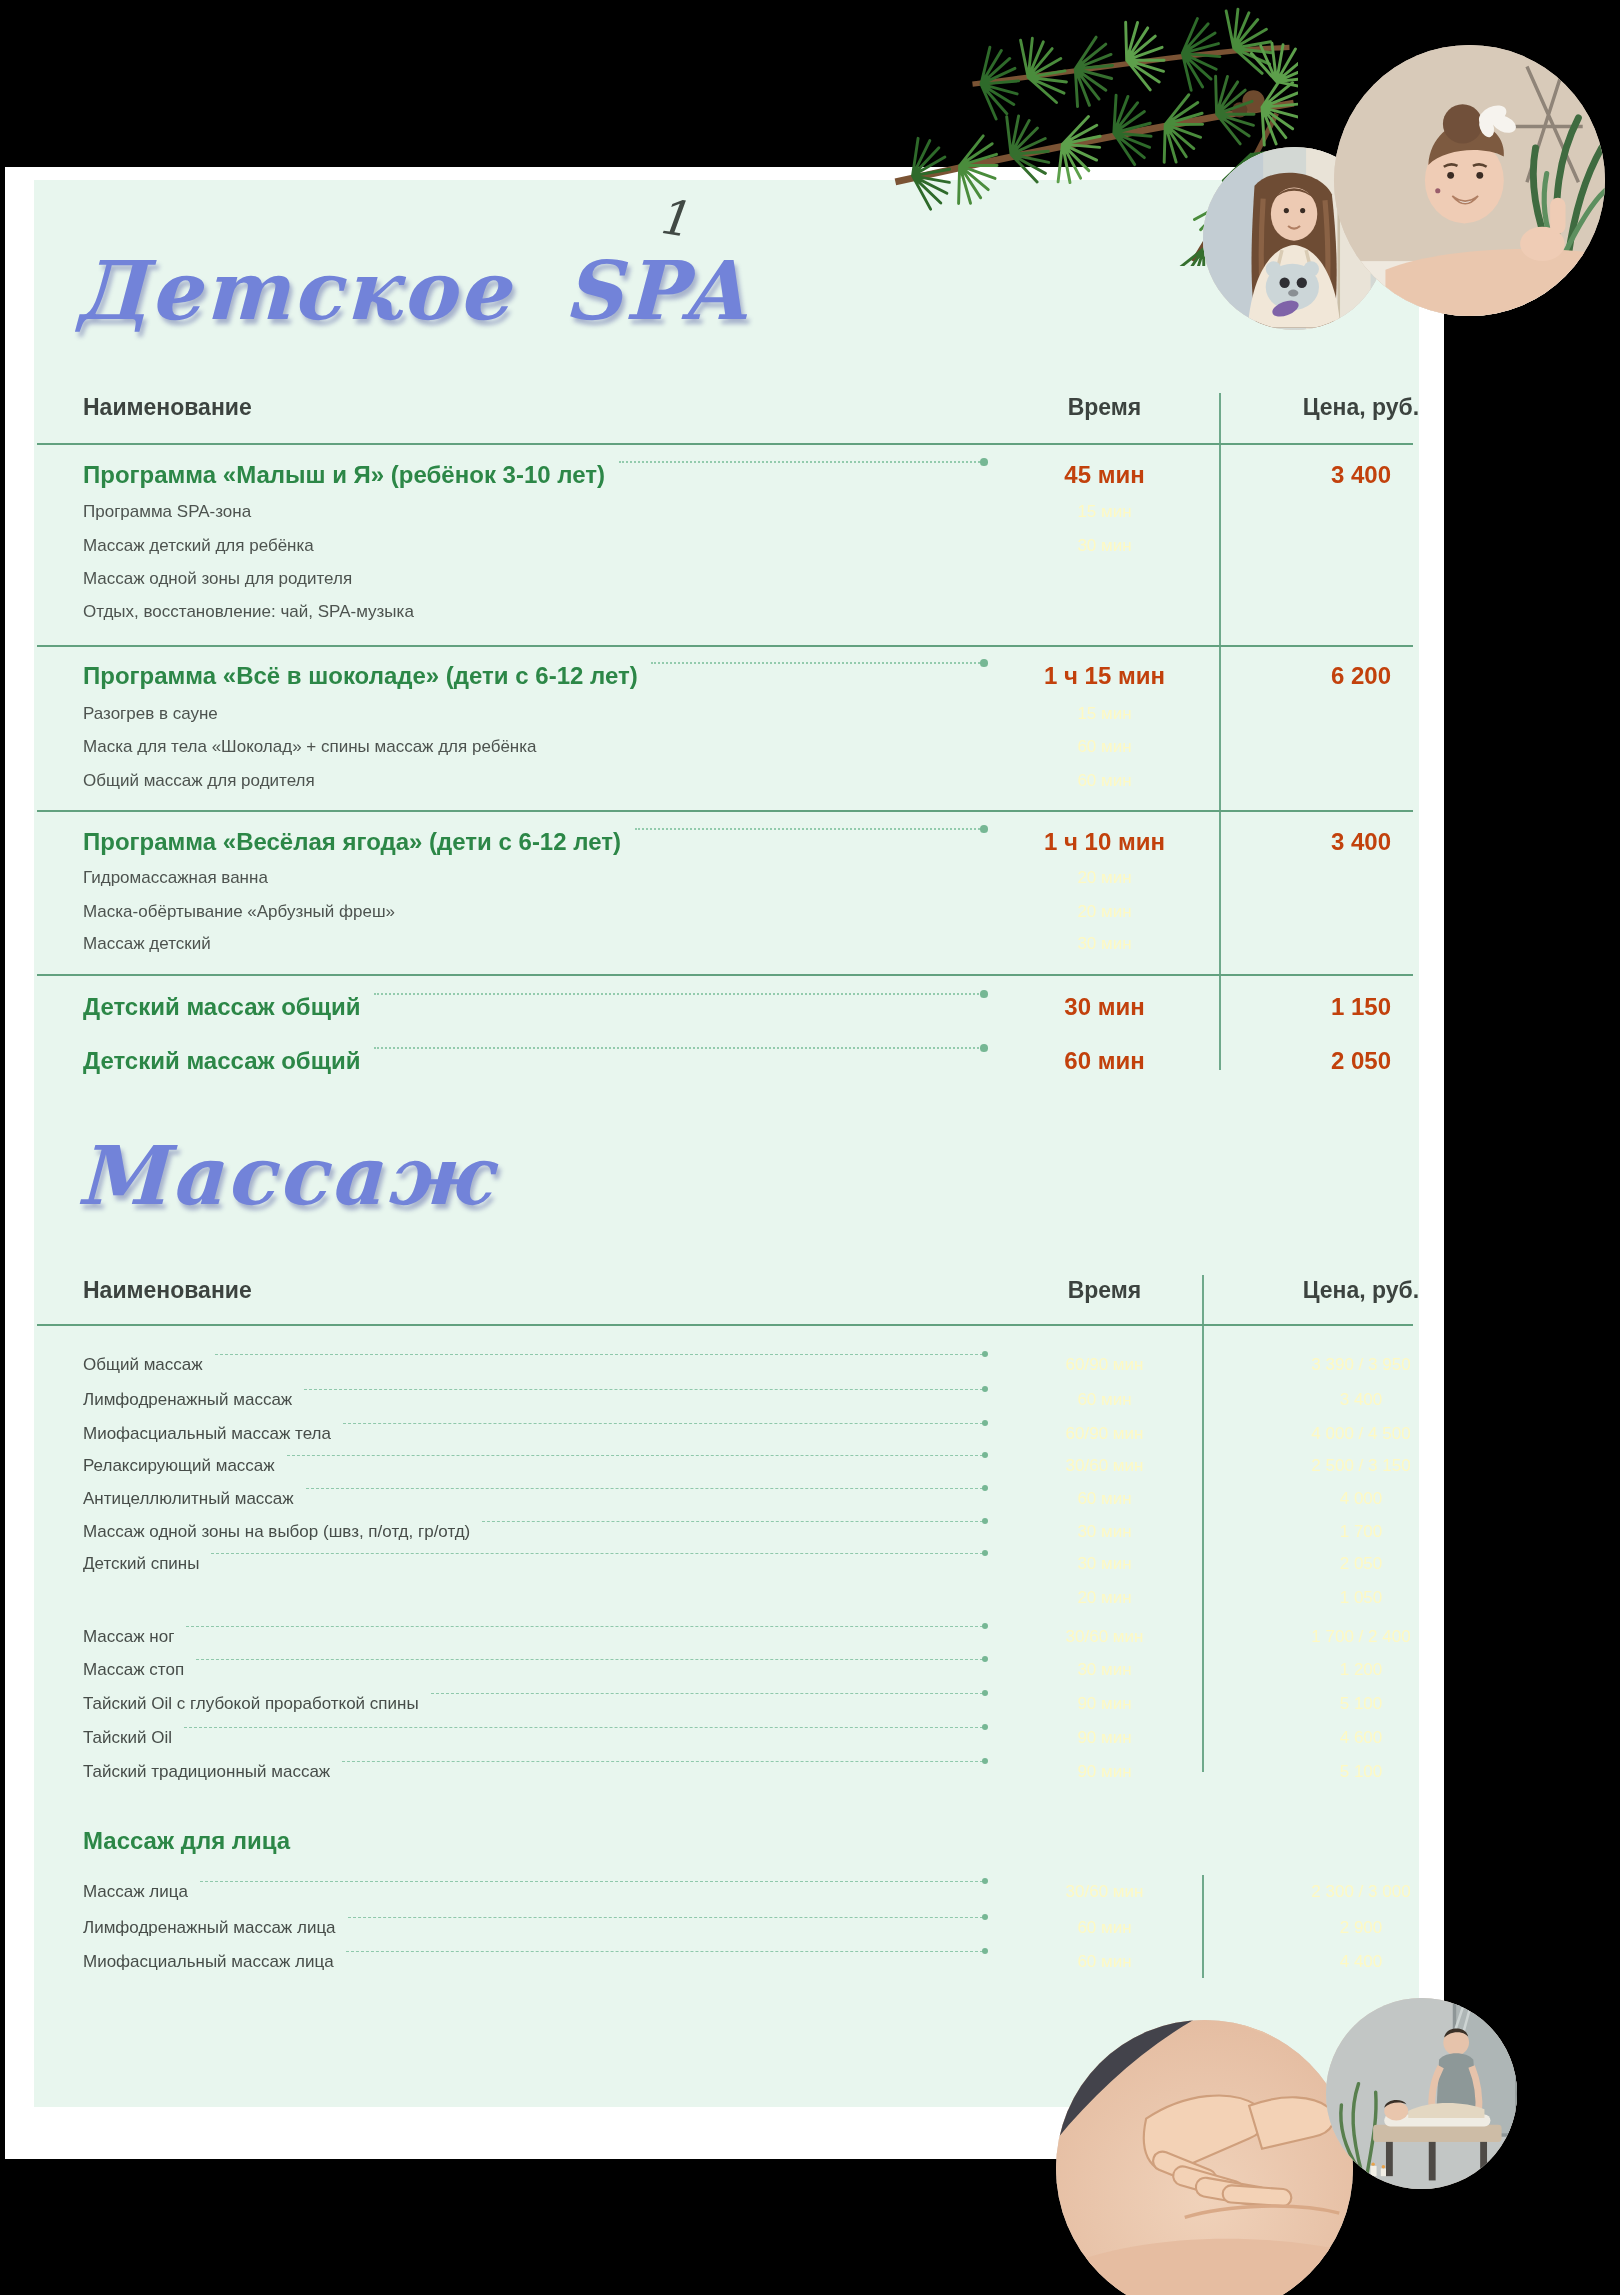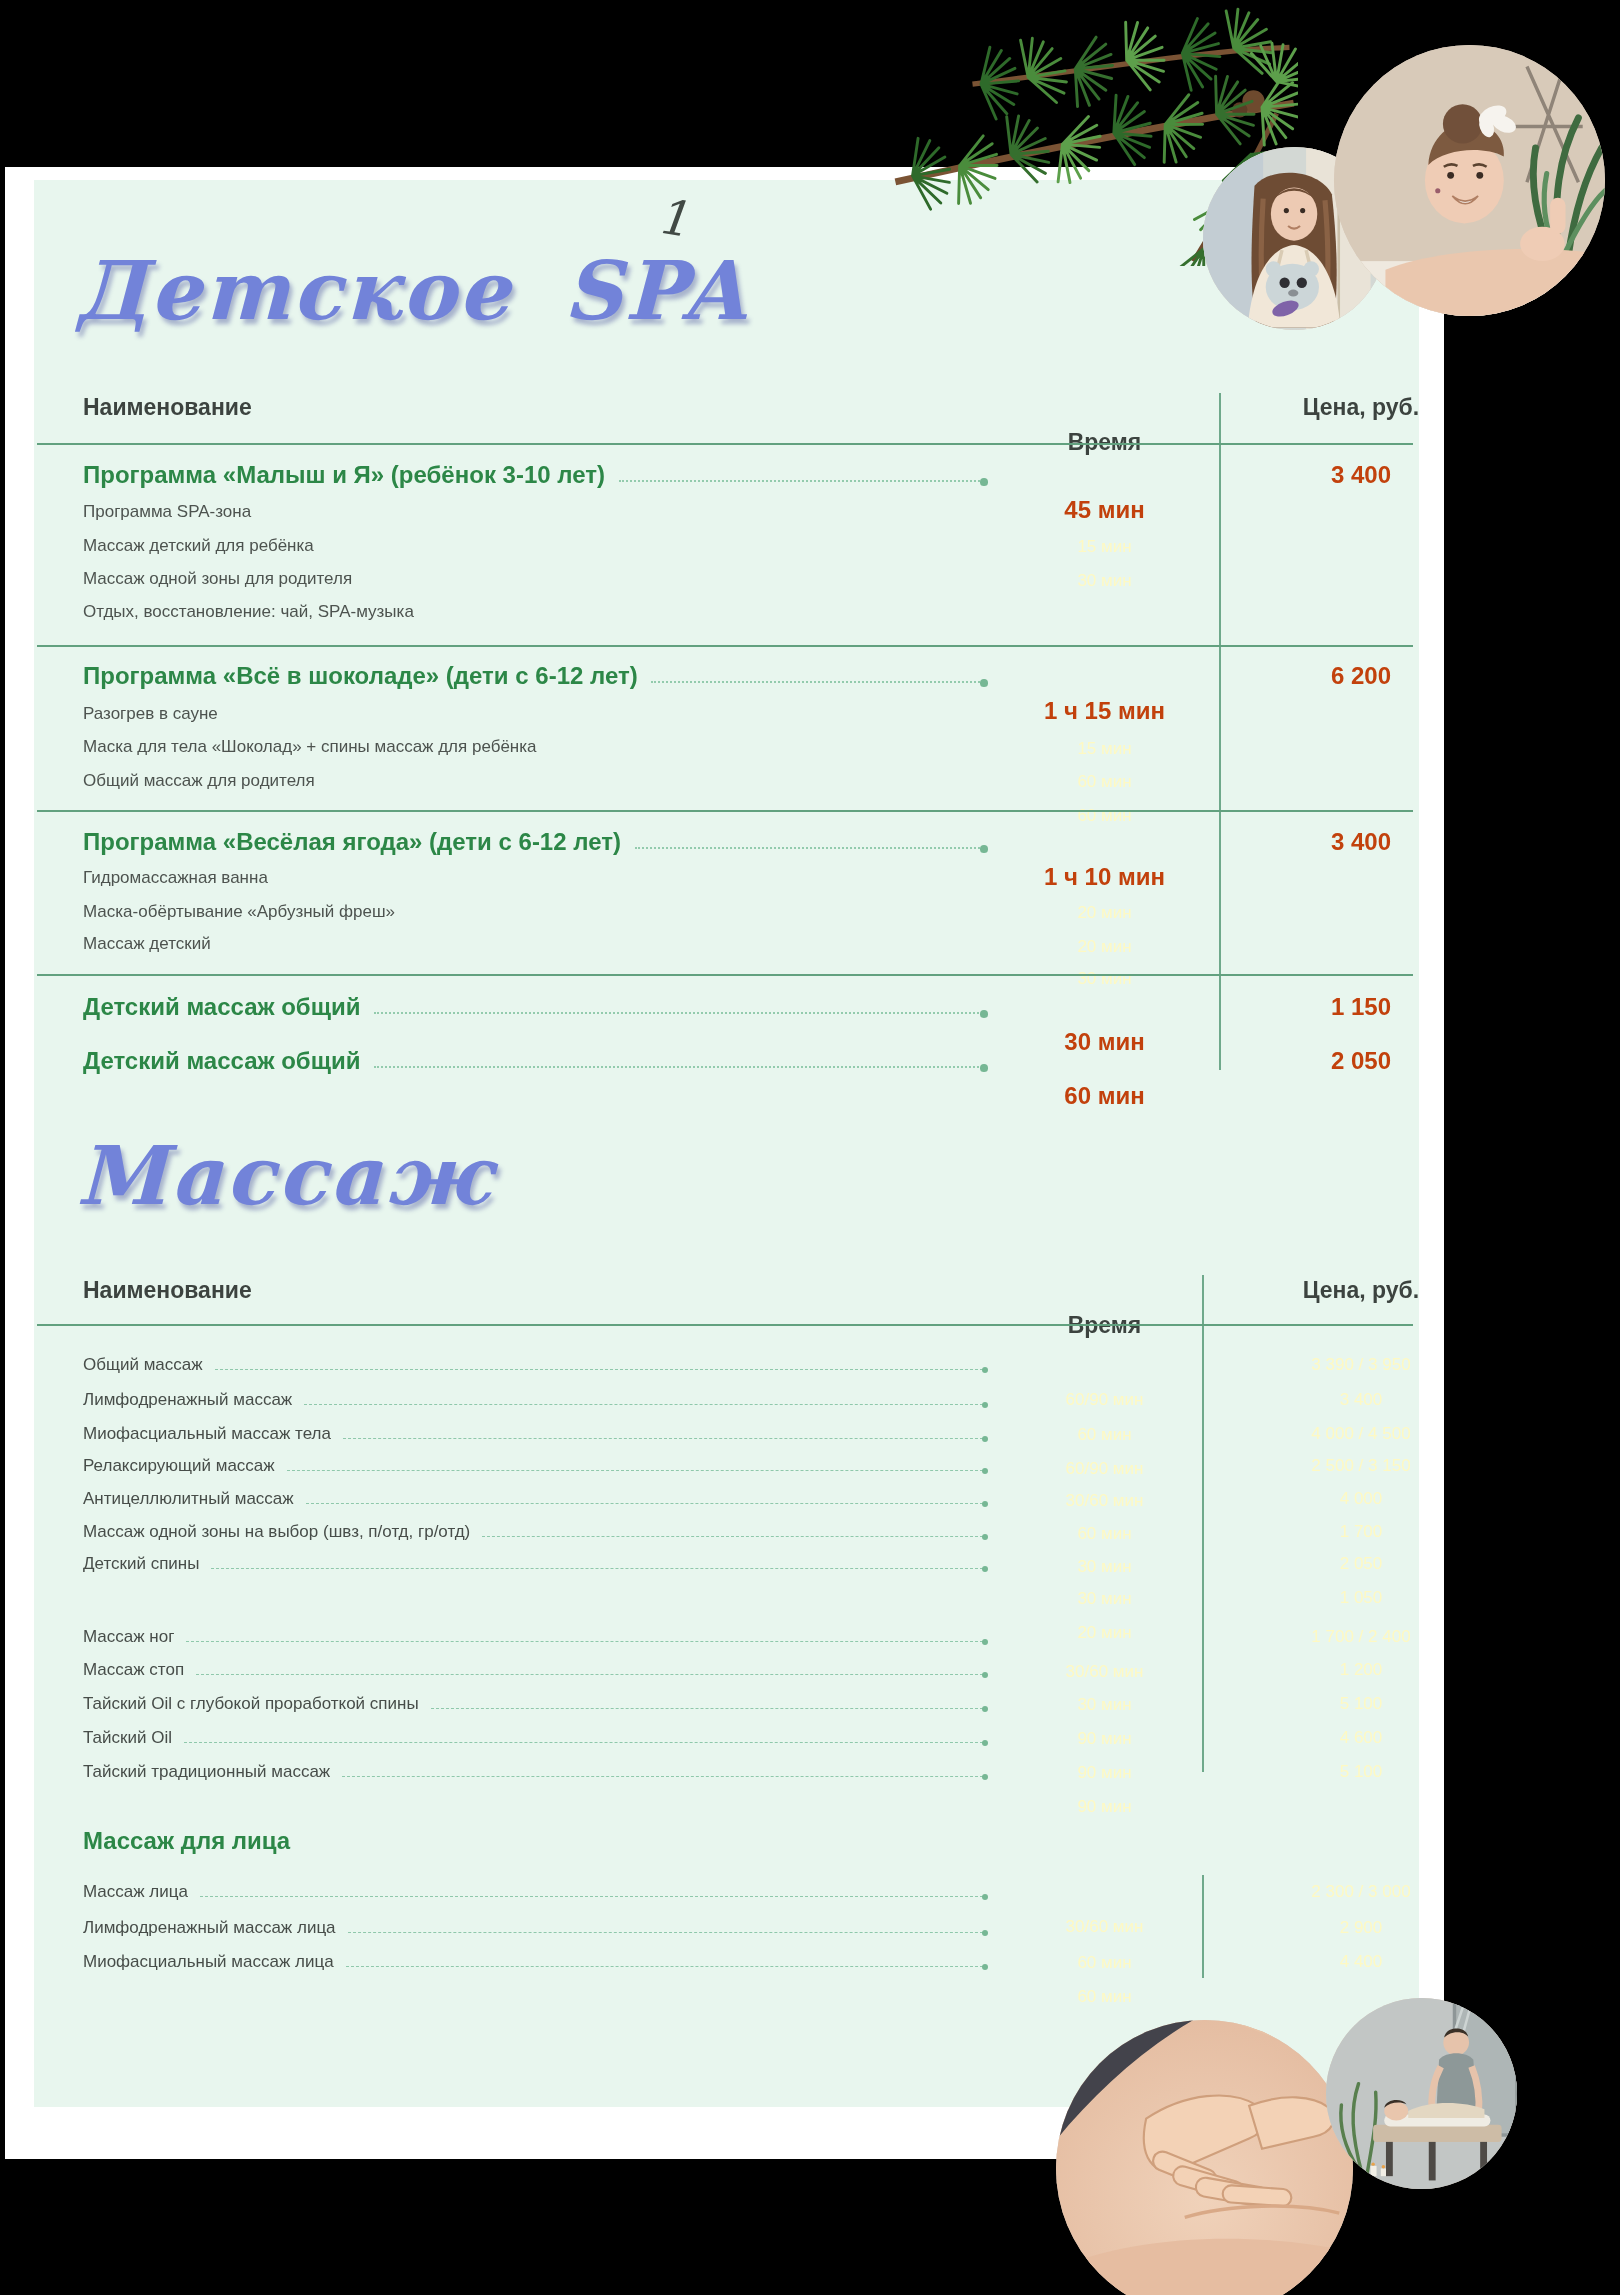--- a/index.html
+++ b/index.html
@@ -8,28 +8,28 @@
   .sheet{position:absolute;left:5.1px;top:167px;width:1439px;height:1992px;background:#ffffff;}
   .mint{position:absolute;left:34px;top:180px;width:1385px;height:1927px;background:#e8f6ee;}
 
   .script-title{position:absolute;font-family:"DejaVu Serif",serif;font-style:italic;font-weight:bold;
                 color:#7283d9;letter-spacing:2.6px;word-spacing:22px;transform:skewX(-4deg);
                 text-shadow:3.4px 5.1px 4.3px rgba(90,100,165,0.45);white-space:nowrap;}
   .pagenum{position:absolute;left:662px;top:190px;font-family:"DejaVu Serif",serif;font-style:italic;
            font-size:48px;color:#414944;transform:rotate(9deg);}
 
   .hname{position:absolute;left:83px;font-size:23px;font-weight:bold;color:#3c433f;line-height:27.4px;}
-  .tcol{position:absolute;left:994px;width:221px;text-align:center;margin-top:35px;}
+  .tcol{position:absolute;left:994px;width:221px;text-align:center;}
   .pcol{position:absolute;left:1221px;width:194px;text-align:center;padding-left:43px;}
   .hdr{font-size:23px;font-weight:bold;color:#3c433f;line-height:27.4px;}
 
   .big{font-size:24px;font-weight:bold;color:#c2410c;line-height:27.4px;}
   .gray{font-size:17px;color:#fef9c3;line-height:21.4px;}
 
-  .prow,.mrow{position:absolute;left:83px;width:905px;display:flex;align-items:flex-end;}
+  .prow,.mrow{position:absolute;left:83px;width:905px;display:flex;align-items:flex-start;}
   .pname{font-size:24px;font-weight:bold;color:#2c8747;line-height:27.4px;white-space:nowrap;}
   .mname{font-size:17px;color:#474d49;line-height:21.4px;white-space:nowrap;}
   .sub{position:absolute;left:83px;font-size:17px;color:#4d534f;line-height:21.4px;}
 
   .leader{flex:1;position:relative;border-bottom:2.6px dotted #93cbad;margin:0 5.1px 6px 13.7px;}
   .leader::after{content:"";position:absolute;right:-5.1px;bottom:-5.1px;width:7.7px;height:7.7px;
                  background:#76b794;border-radius:50%;}
   .leader.sm{border-bottom:1.7px dashed #8fc8ab;margin:0 5.1px 5.1px 12px;}
   .leader.sm::after{width:6px;height:6px;bottom:-3.4px;}
 

